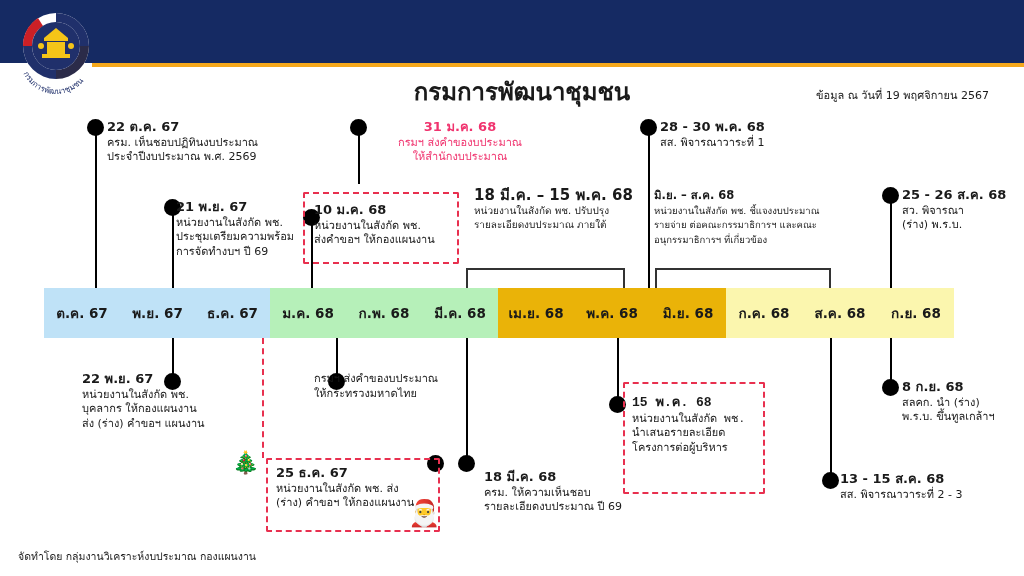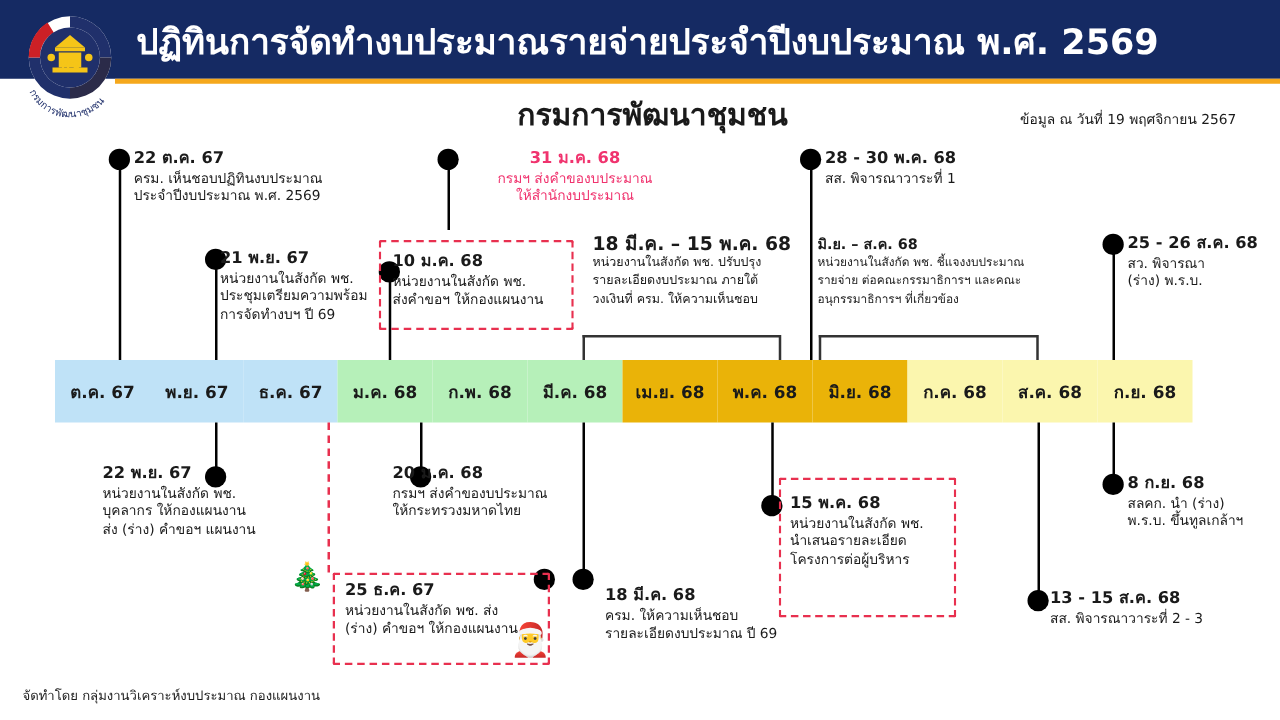--- a/index.html
+++ b/index.html
@@ -108,21 +108,20 @@
         <circle cx="61" cy="40" r="3"></circle>
         <text x="46" y="48" font-size="12" font-weight="bold" text-anchor="middle" fill="#f5c518" font-family="DejaVu Sans, sans-serif">พช</text>
       </g>
       <path id="arcpath" d="M10 52 A36 36 0 0 0 82 52" fill="none"></path>
       <text font-size="8" fill="#20306b" font-family="DejaVu Sans, sans-serif">
         <textPath href="#arcpath" startOffset="14%">กรมการพัฒนาชุมชน</textPath>
       </text>
     </svg>
   </div>
 
-  <div class="header-title">ปฏิทินการจัดทำงบประมาณรายจ่ายประจำปีงบประมาณ พ.ศ. 2569</div>
   <div class="subtitle">กรมการพัฒนาชุมชน</div>
   <div class="datestamp">ข้อมูล ณ วันที่ 19 พฤศจิกายน 2567</div>
 
   <div class="timeline">
     <div class="tl-seg tl-q1" style="width:76px">ต.ค. 67</div>
     <div class="tl-seg tl-q1" style="width:75px">พ.ย. 67</div>
     <div class="tl-seg tl-q1" style="width:75px">ธ.ค. 67</div>
     <div class="tl-seg tl-q2" style="width:76px">ม.ค. 68</div>
     <div class="tl-seg tl-q2" style="width:76px">ก.พ. 68</div>
     <div class="tl-seg tl-q2" style="width:76px">มี.ค. 68</div>
@@ -183,21 +182,20 @@
   <div class="note pink" style="left:370px;top:120px;width:180px;text-align:center;">
     <span class="hd">31 ม.ค. 68</span>
     <span class="ln">กรมฯ ส่งคำของบประมาณ</span>
     <span class="ln">ให้สำนักงบประมาณ</span>
   </div>
 
   <div class="note" style="left:474px;top:188px;width:170px;">
     <span class="hd" style="font-size:15px;">18 มี.ค. – 15 พ.ค. 68</span>
     <span class="ln" style="font-size:10px;">หน่วยงานในสังกัด พช. ปรับปรุง</span>
     <span class="ln" style="font-size:10px;">รายละเอียดงบประมาณ ภายใต้</span>
-    <span class="ln" style="font-size:10px;">วงเงินที่ ครม. ให้ความเห็นชอบ</span>
   </div>
 
   <div class="note" style="left:660px;top:120px;width:180px;">
     <span class="hd">28 - 30 พ.ค. 68</span>
     <span class="ln">สส. พิจารณาวาระที่ 1</span>
   </div>
 
   <div class="note" style="left:654px;top:188px;width:200px;">
     <span class="hd" style="font-size:11.5px;">มิ.ย. – ส.ค. 68</span>
     <span class="ln" style="font-size:9.5px;">หน่วยงานในสังกัด พช. ชี้แจงงบประมาณ</span>
@@ -240,33 +238,32 @@
   </div>
 
   <div class="dashbox" style="left:266px;top:458px;width:170px;height:70px;"></div>
   <div class="note" style="left:276px;top:466px;width:170px;">
     <span class="hd">25 ธ.ค. 67</span>
     <span class="ln">หน่วยงานในสังกัด พช. ส่ง</span>
     <span class="ln">(ร่าง) คำขอฯ ให้กองแผนงาน</span>
   </div>
 
   <div class="note" style="left:314px;top:372px;width:190px;">
-    <span class="hd">20 ม.ค. 68</span>
     <span class="ln">กรมฯ ส่งคำของบประมาณ</span>
     <span class="ln">ให้กระทรวงมหาดไทย</span>
   </div>
 
   <div class="note" style="left:484px;top:470px;width:200px;">
     <span class="hd">18 มี.ค. 68</span>
     <span class="ln">ครม. ให้ความเห็นชอบ</span>
     <span class="ln">รายละเอียดงบประมาณ ปี 69</span>
   </div>
 
   <div class="dashbox" style="left:623px;top:382px;width:138px;height:108px;"></div>
-  <div class="note" style="left:632px;top:396px;width:140px;">
+  <div class="note" style="left:632px;top:396px;width:140px;font-family:Liberation Mono, monospace;">
     <span class="hd">15 พ.ค. 68</span>
     <span class="ln">หน่วยงานในสังกัด พช.</span>
     <span class="ln">นำเสนอรายละเอียด</span>
     <span class="ln">โครงการต่อผู้บริหาร</span>
   </div>
 
   <div class="note" style="left:840px;top:472px;width:190px;">
     <span class="hd">13 - 15 ส.ค. 68</span>
     <span class="ln">สส. พิจารณาวาระที่ 2 - 3</span>
   </div>

